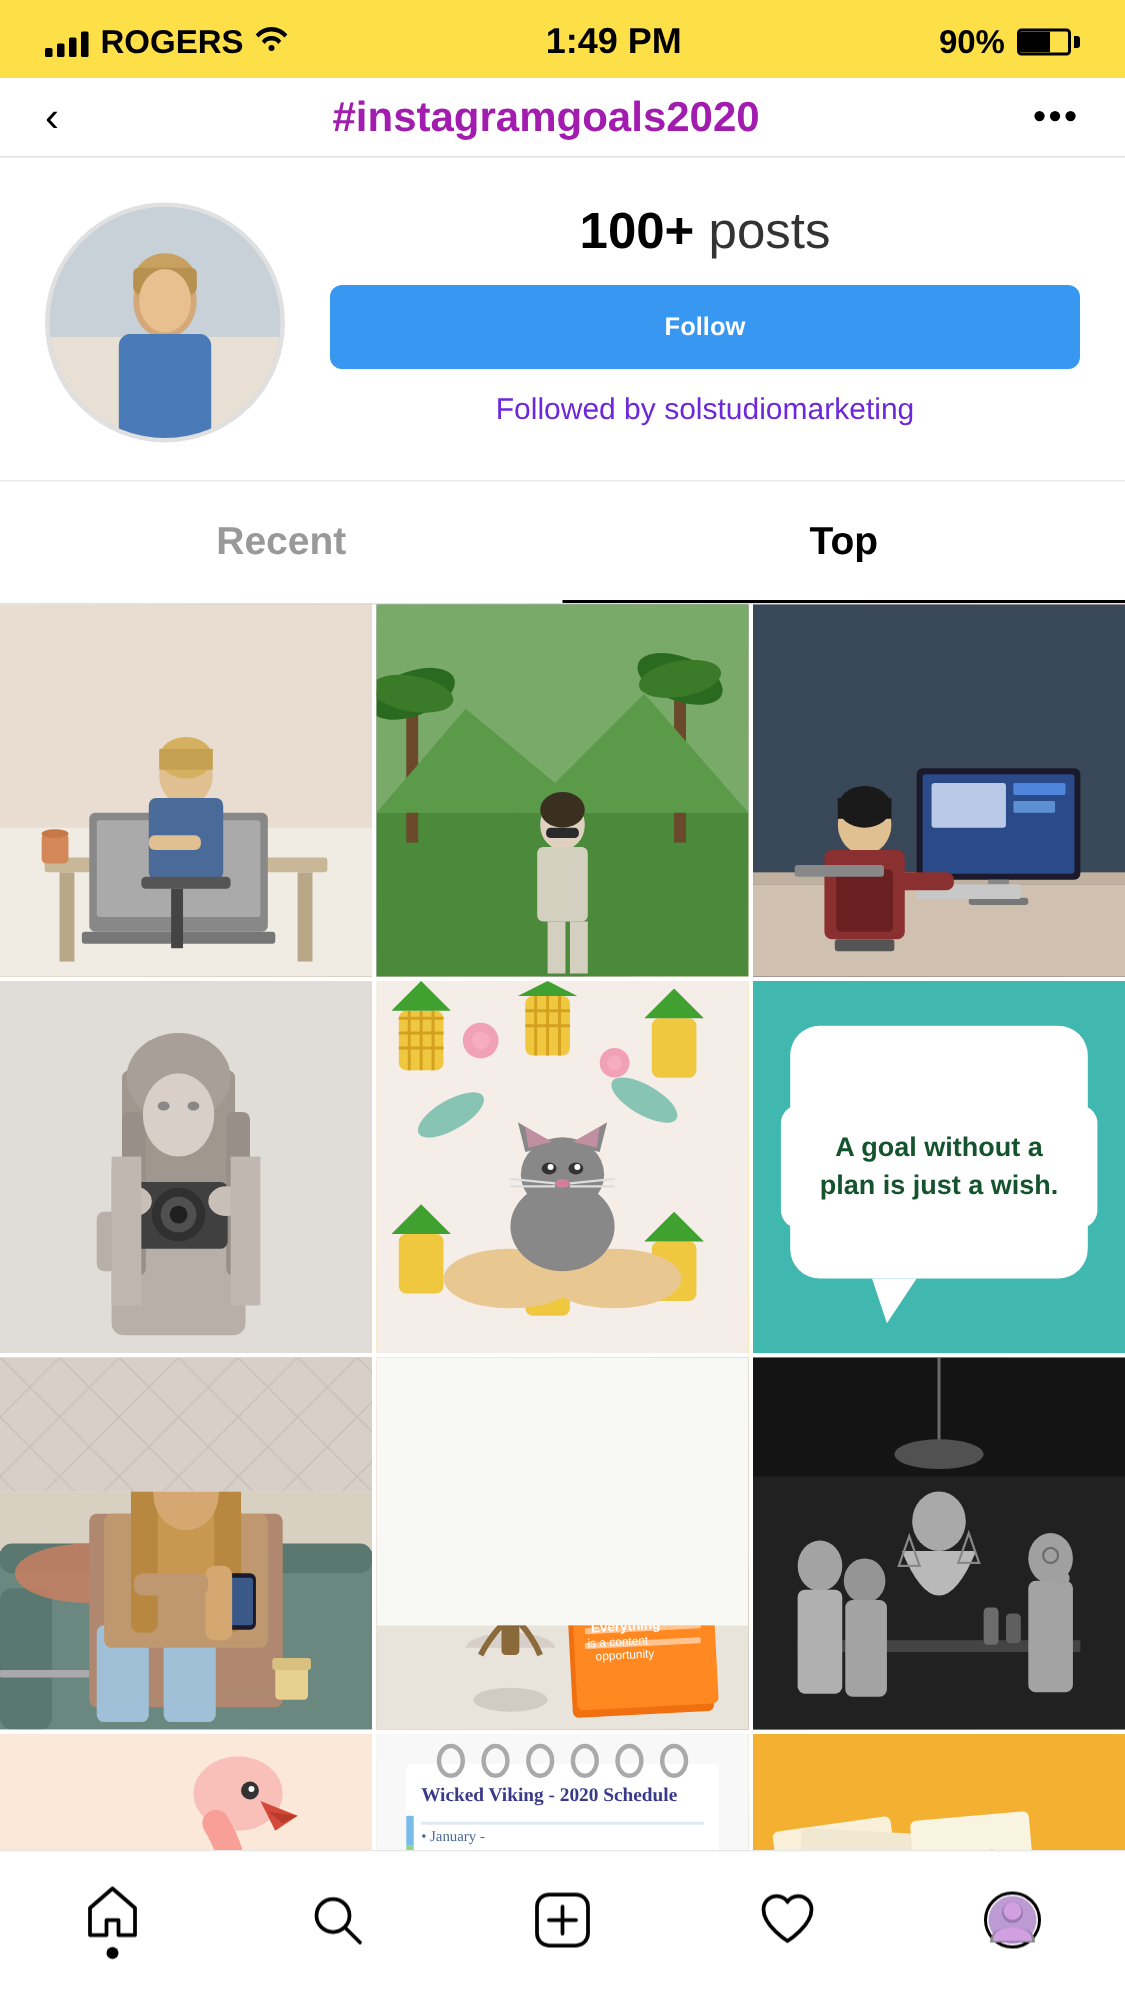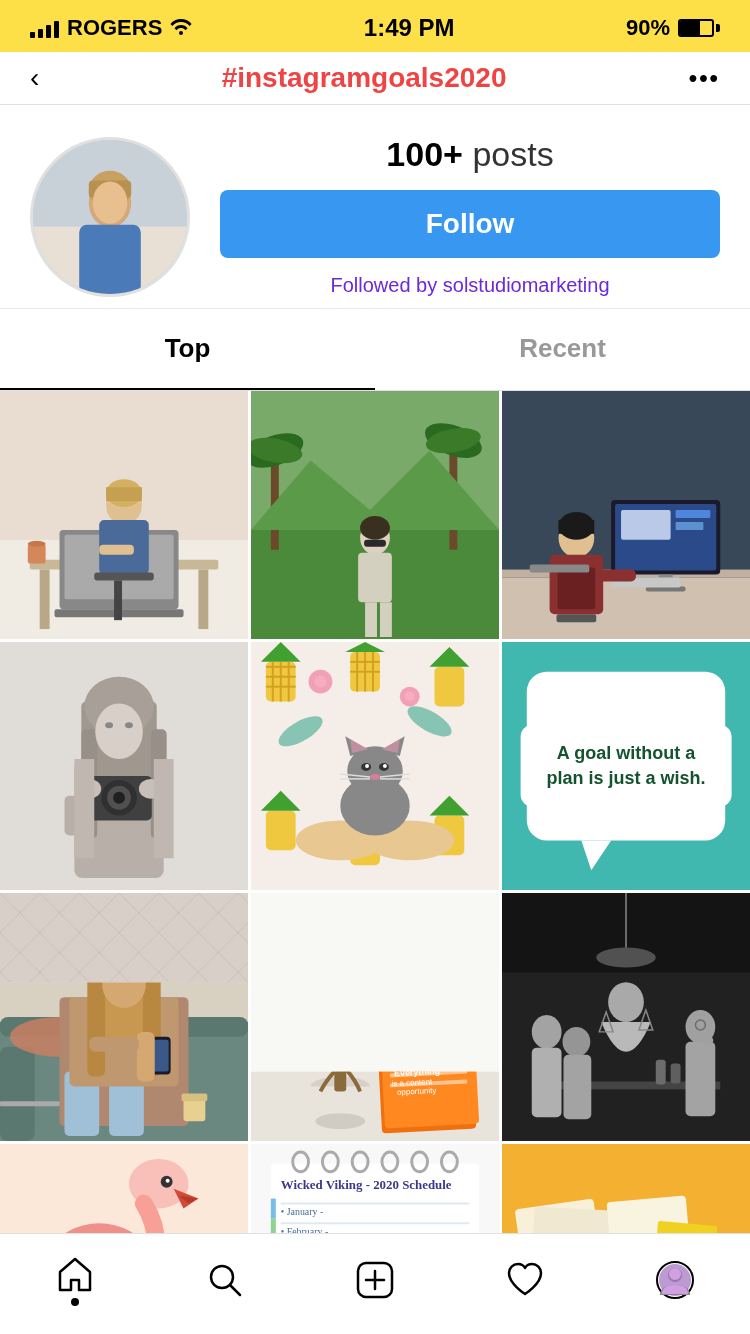--- a/index.html
+++ b/index.html
@@ -66,28 +66,28 @@
     
     .navbar {
       display: flex;
       justify-content: space-between;
       align-items: center;
       padding: 10px 30px;
       border-bottom: 1px solid #e0e0e0;
       background: #fff;
     }
     .nav-back { font-size: 28px; color: #000; cursor: pointer; }
-    .nav-title { font-size: 28px; font-weight: 600; color: #ef4444; }
+    .nav-title { font-size: 28px; font-weight: 600; color: #a21caf; }
     .nav-more { font-size: 24px; font-weight: 900; color: #000; cursor: pointer; letter-spacing: 2px; }
 
     
     .profile-section {
       display: flex;
-      align-items: flex-end;
-      padding: 30px 30px 11px;
+      align-items: flex-start;
+      padding: 30px 30px 25px;
       gap: 30px;
       border-bottom: 1px solid #e8e8e8;
     }
     .avatar-circle {
       width: 160px;
       height: 160px;
       border-radius: 50%;
       overflow: hidden;
       flex-shrink: 0;
       background: #c8d8e8;
@@ -107,21 +107,21 @@
       text-align: center;
     }
     .posts-count strong { color: #000; font-weight: 700; }
     .follow-btn {
       width: 100%;
       background: #3897f0;
       color: #fff;
       border: none;
       border-radius: 8px;
       padding: 18px 0;
-      font-size: 28px;
+      font-size: 17px;
       font-weight: 600;
       cursor: pointer;
       text-align: center;
     }
     .followed-by {
       font-size: 20px;
       color: #6d28d9;
       text-align: center;
     }
 
@@ -290,22 +290,22 @@
     <div class="profile-info">
       <div class="posts-count">
         <strong>100+</strong> <span>posts</span>
       </div>
       <button class="follow-btn">Follow</button>
       <div class="followed-by">Followed by solstudiomarketing</div>
     </div>
   </div>
 
   <div class="tabs">
+    <div class="tab">Recent</div>
     <div class="tab active">Top</div>
-    <div class="tab">Recent</div>
   </div>
 
   <div class="photo-grid">
 
     <div class="grid-cell photo-1">
       <svg viewBox="0 0 250 250" xmlns="http://www.w3.org/2000/svg">
         <rect width="250" height="250" fill="#e8ddd0"></rect>
         <rect x="0" y="150" width="250" height="100" fill="#f0ece4"></rect>
 
         <rect x="30" y="170" width="190" height="10" rx="2" fill="#c8b898"></rect>

